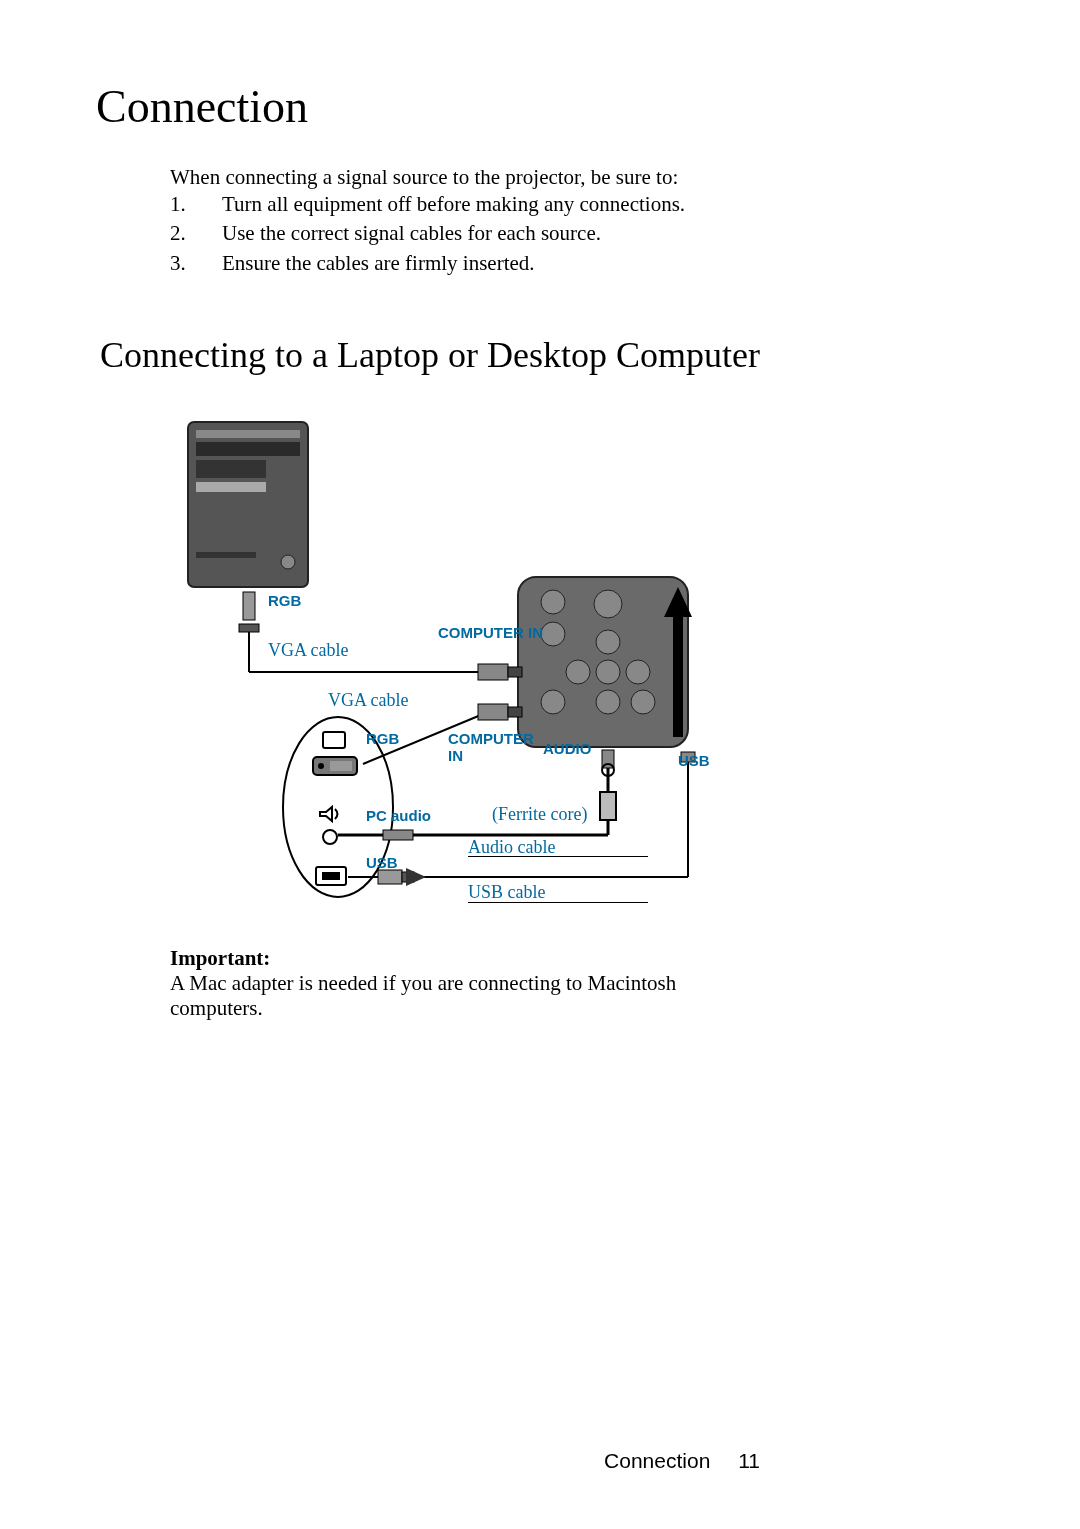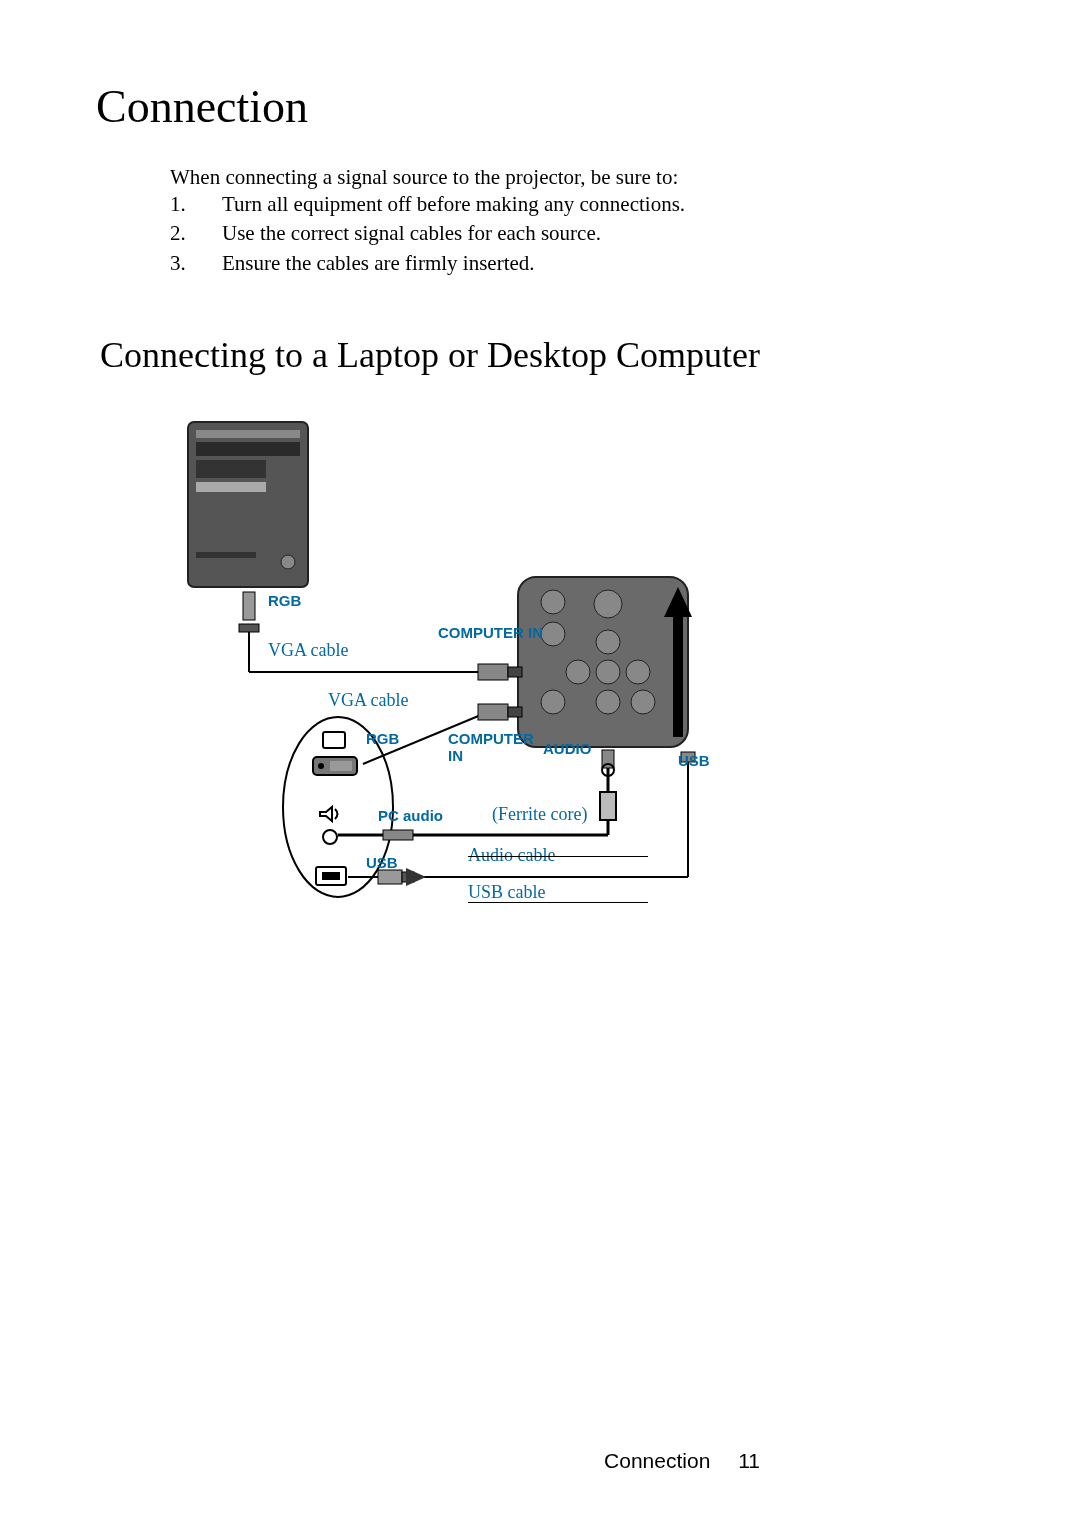--- a/index.html
+++ b/index.html
@@ -133,31 +133,35 @@
       
       <span class="dlabel" style="left:120px; top:180px;">RGB</span>
       <span class="dlabel" style="left:290px; top:212px;">COMPUTER IN</span>
       <span class="dlabel serif" style="left:120px; top:228px;">VGA cable</span>
       <span class="dlabel serif" style="left:180px; top:278px;">VGA cable</span>
       <span class="dlabel" style="left:218px; top:318px;">RGB</span>
       <span class="dlabel" style="left:300px; top:318px; white-space:pre-line;">COMPUTER
 IN</span>
       <span class="dlabel" style="left:395px; top:328px;">AUDIO</span>
       <span class="dlabel" style="left:530px; top:340px;">USB</span>
-      <span class="dlabel" style="left:230px; top:395px;">PC audio</span>
+      <span class="dlabel" style="left:218px; top:395px;">PC audio</span>
       <span class="dlabel serif" style="left:344px; top:392px;">(Ferrite core)</span>
-      <span class="dlabel serif" style="left:320px; top:425px;margin-top:8px;">Audio cable</span>
+      <span class="dlabel serif" style="left:320px; top:425px;">Audio cable</span>
       <span class="dlabel" style="left:218px; top:442px;">USB</span>
       <span class="dlabel serif" style="left:320px; top:470px;">USB cable</span>
 
       
       <div style="position:absolute; left:320px; top:444px; width:180px; border-top:1px solid #000;"></div>
       <div style="position:absolute; left:320px; top:490px; width:180px; border-top:1px solid #000;"></div>
     </div>
   </div>
 
+  <div class="important">
+    <p class="label">Important:</p>
+    <p>A Mac adapter is needed if you are connecting to Macintosh computers.</p>
+  </div>
 
   <div class="footer">
     <span class="sec">Connection</span>
     <span>11</span>
   </div>
 
 </div>
 
 </body></html>

